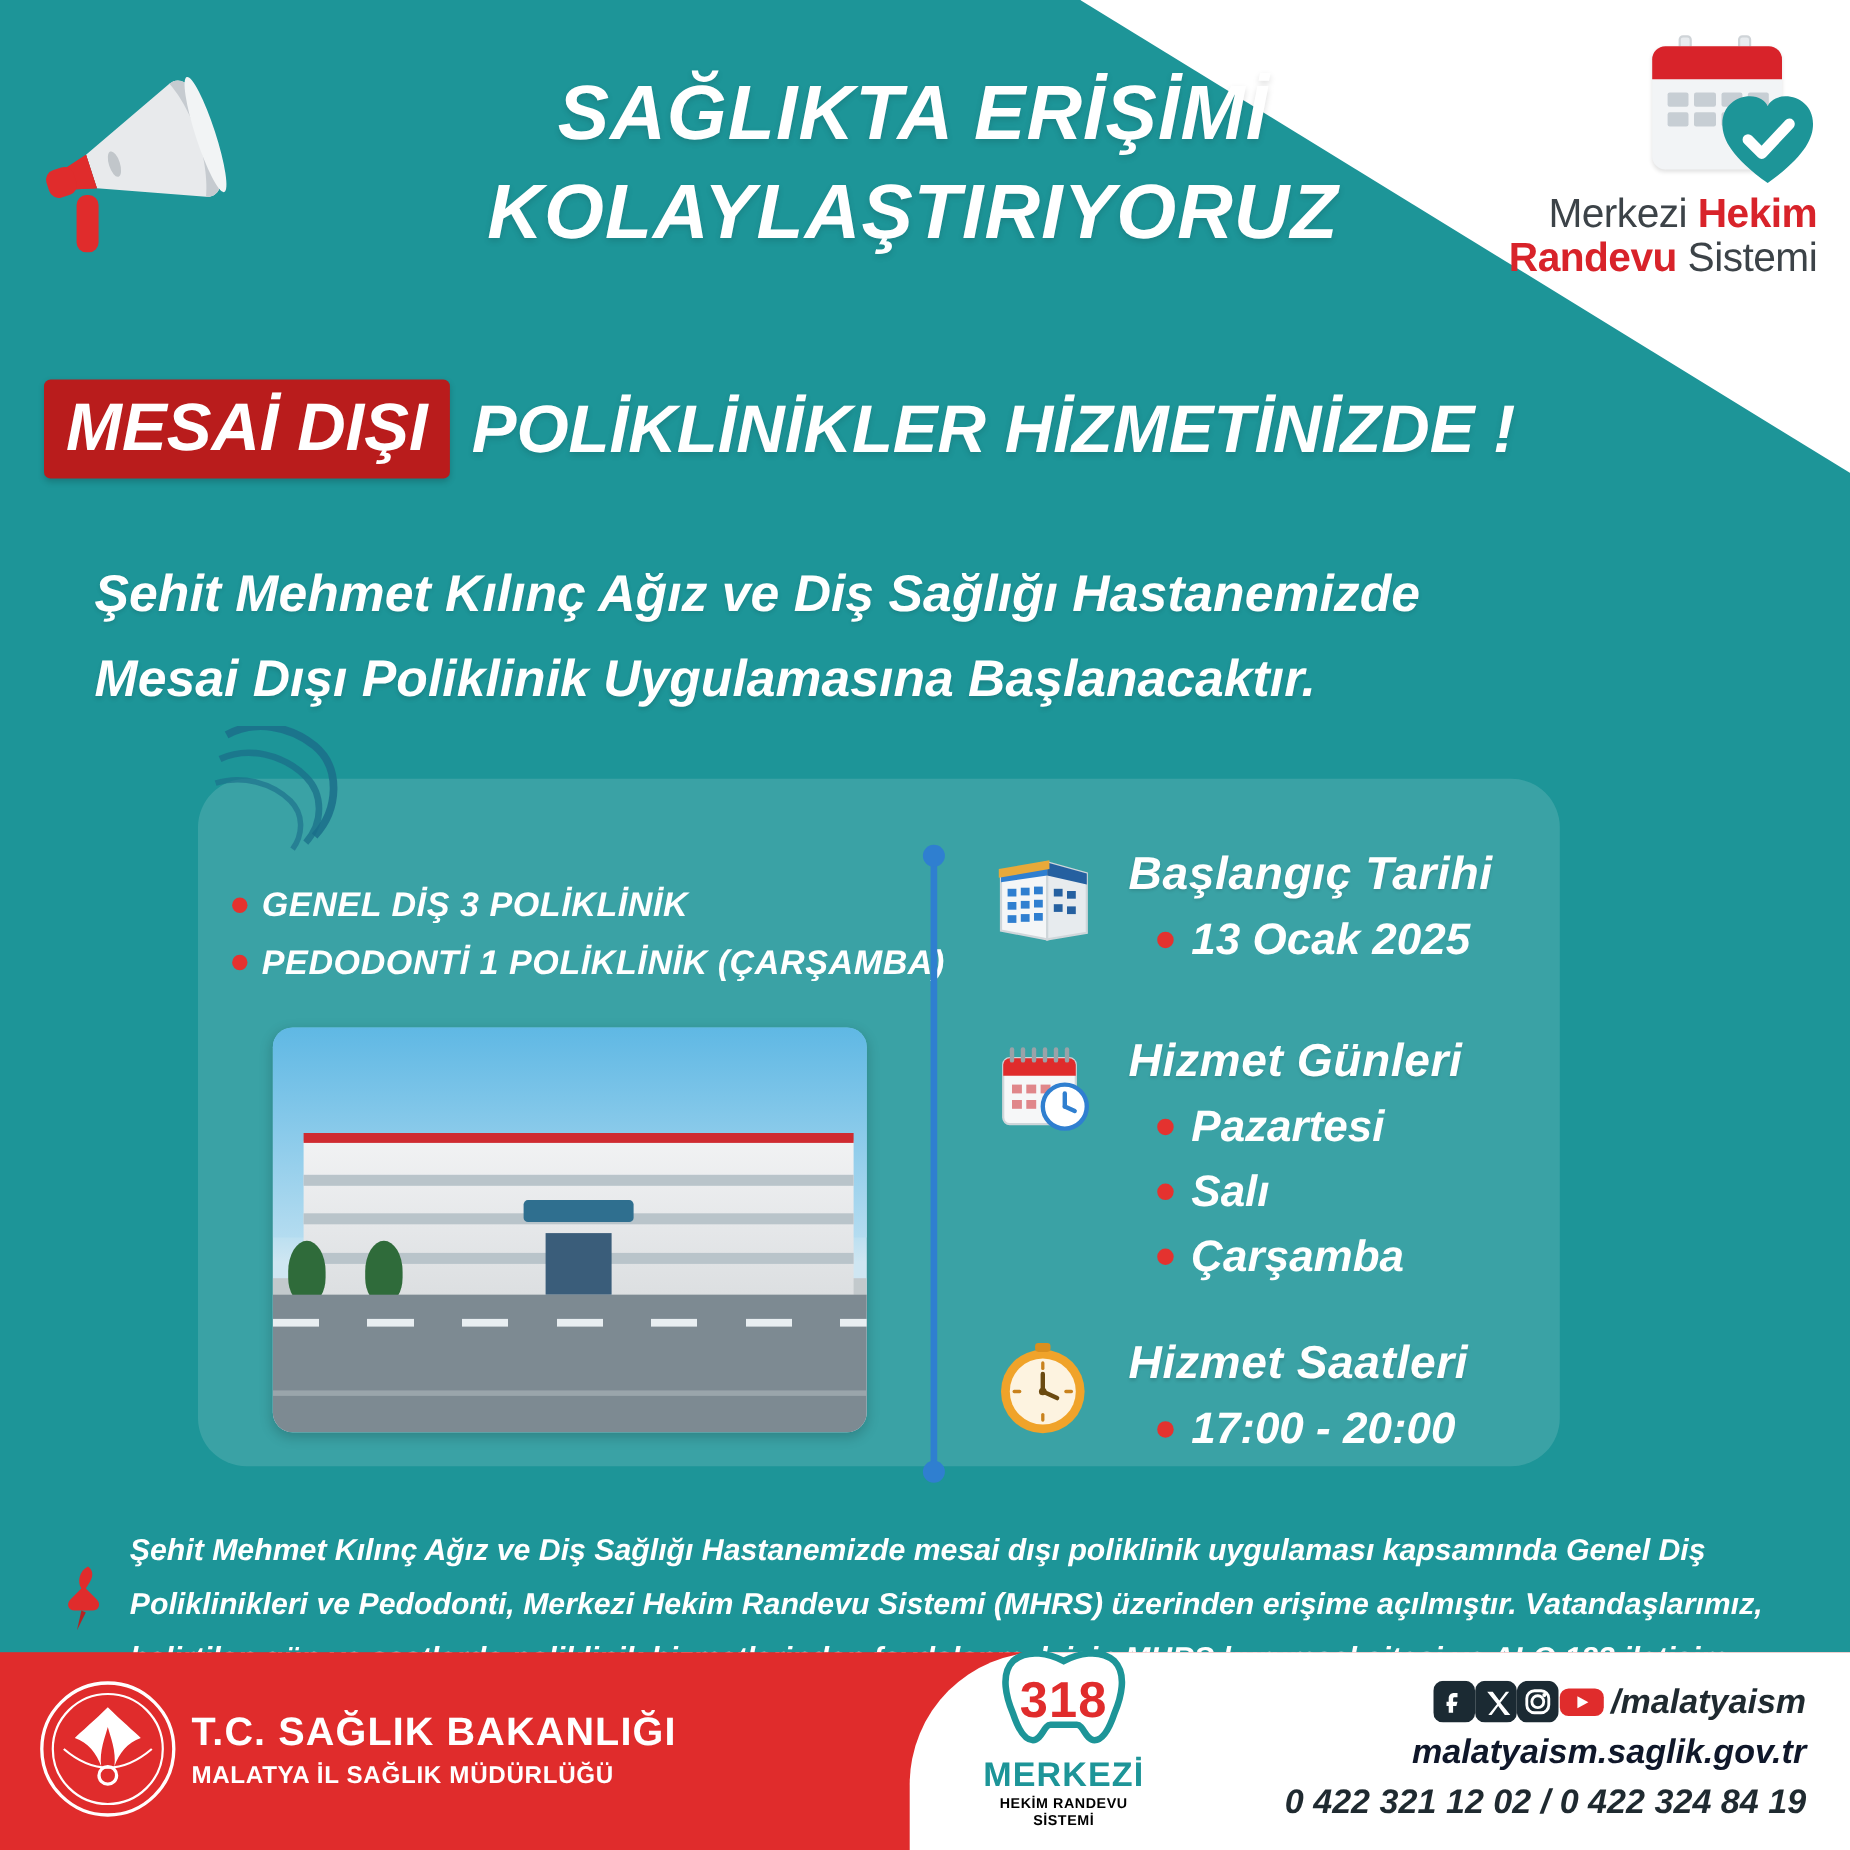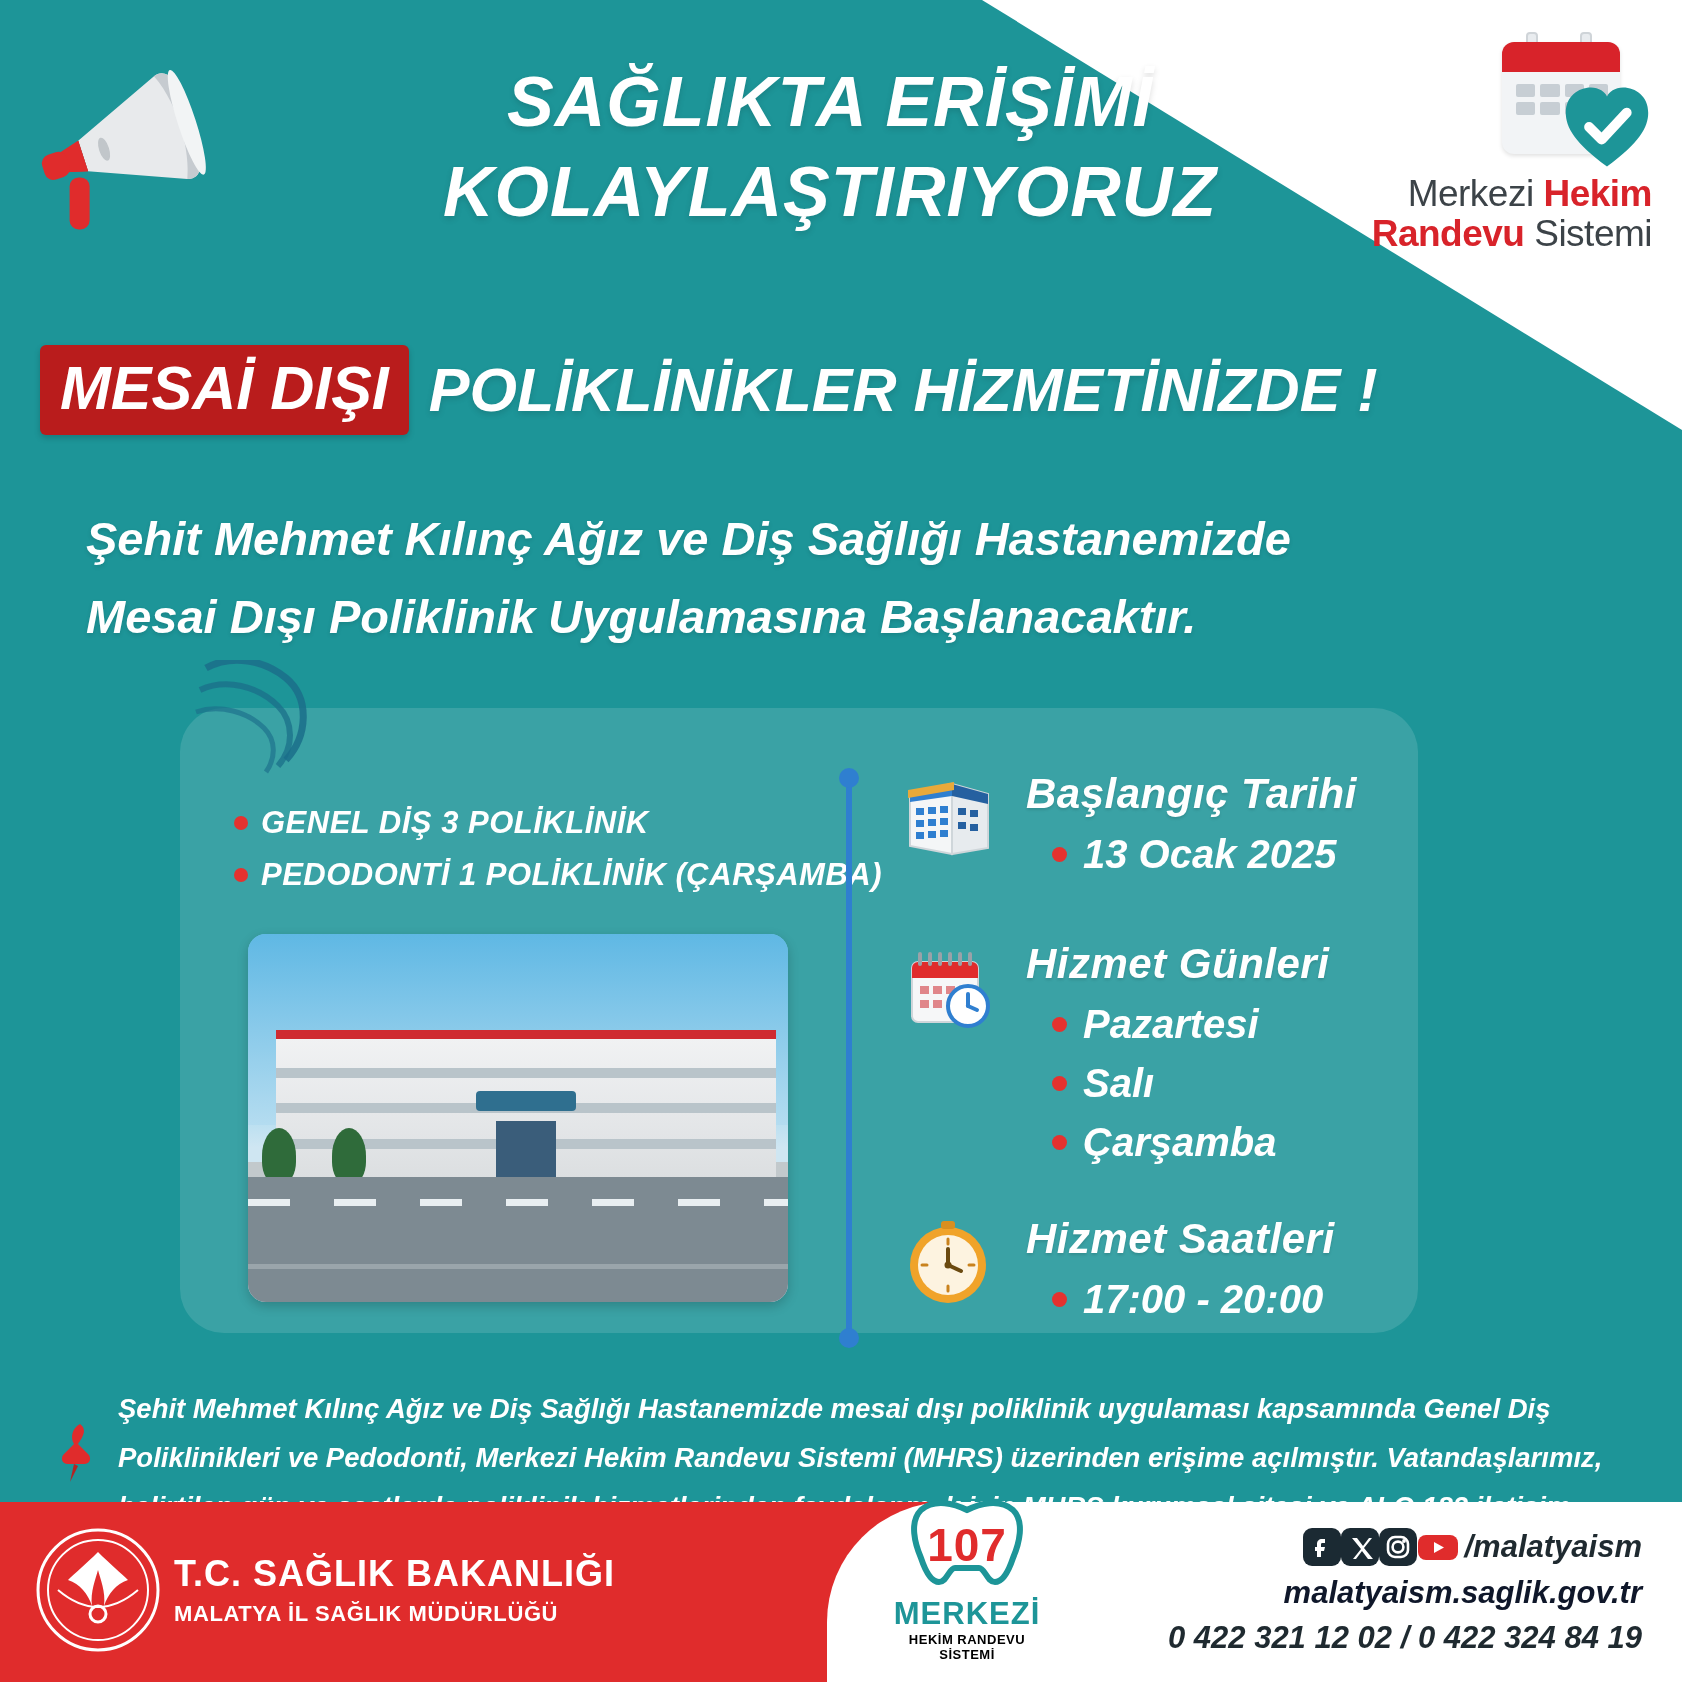--- a/index.html
+++ b/index.html
@@ -138,21 +138,21 @@
     width: 1238px; height: 625px;
     background: rgba(255,255,255,.13);
     border-radius: 44px;
     z-index: 3;
   }
   .swoosh {
     position: absolute; left: 190px; top: 660px; width: 130px; height: 120px; z-index: 5;
   }
 
   .bullets {
-    position: absolute; left: 234px; top: 805px; width: 620px;
+    position: absolute; left: 211px; top: 805px; width: 620px;
     z-index: 5;
   }
   .bullets .b {
     display: flex; align-items: flex-start; gap: 13px;
     color: #fff;
     font-weight: 800; font-style: italic;
     font-size: 31px;
     letter-spacing: .5px;
     margin-bottom: 16px;
     white-space: nowrap;
@@ -515,21 +515,21 @@
       <div class="t1">T.C. SAĞLIK BAKANLIĞI</div>
       <div class="t2">MALATYA İL SAĞLIK MÜDÜRLÜĞÜ</div>
     </div>
   </div>
 
   <div class="b182">
     <div class="wrap">
       <svg viewBox="0 0 140 100" style="position:absolute;inset:0;">
         <path d="M24 14 C38 2 58 8 70 14 C82 8 102 2 116 14 C128 26 122 48 116 62 C112 74 106 86 98 86 C90 86 88 72 82 72 L58 72 C52 72 50 86 42 86 C34 86 28 74 24 62 C18 48 12 26 24 14 Z" fill="none" stroke="#1d9598" stroke-width="6"></path>
       </svg>
-      <div class="num">107</div>
+      <div class="num">318</div>
     </div>
     <div class="mrk">MERKEZİ</div>
     <div class="sub">HEKİM RANDEVU SİSTEMİ</div>
   </div>
 
   <div class="contact">
     <div class="social">
       <svg width="38" height="38" viewBox="0 0 38 38">
         <rect width="38" height="38" rx="9" fill="#1b2a33"></rect>
         <path d="M22 11 h-3 c-3 0 -5 2 -5 5 v3 h-2 v4 h2 v6 h4 v-6 h3 l1 -4 h-4 v-2 c0 -1 0 -2 1 -2 h3 Z" fill="#ffffff"></path>

